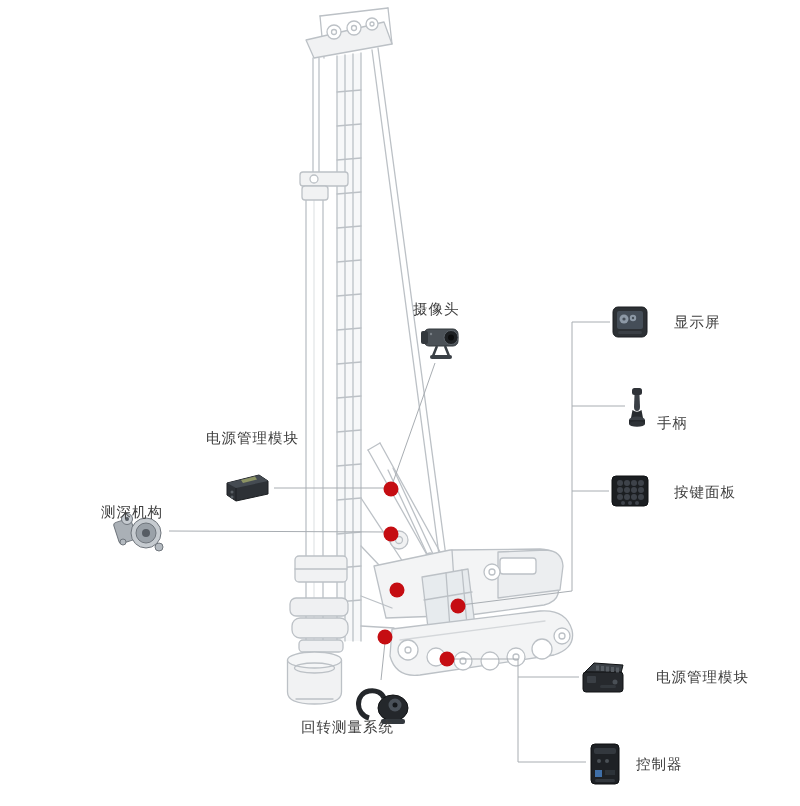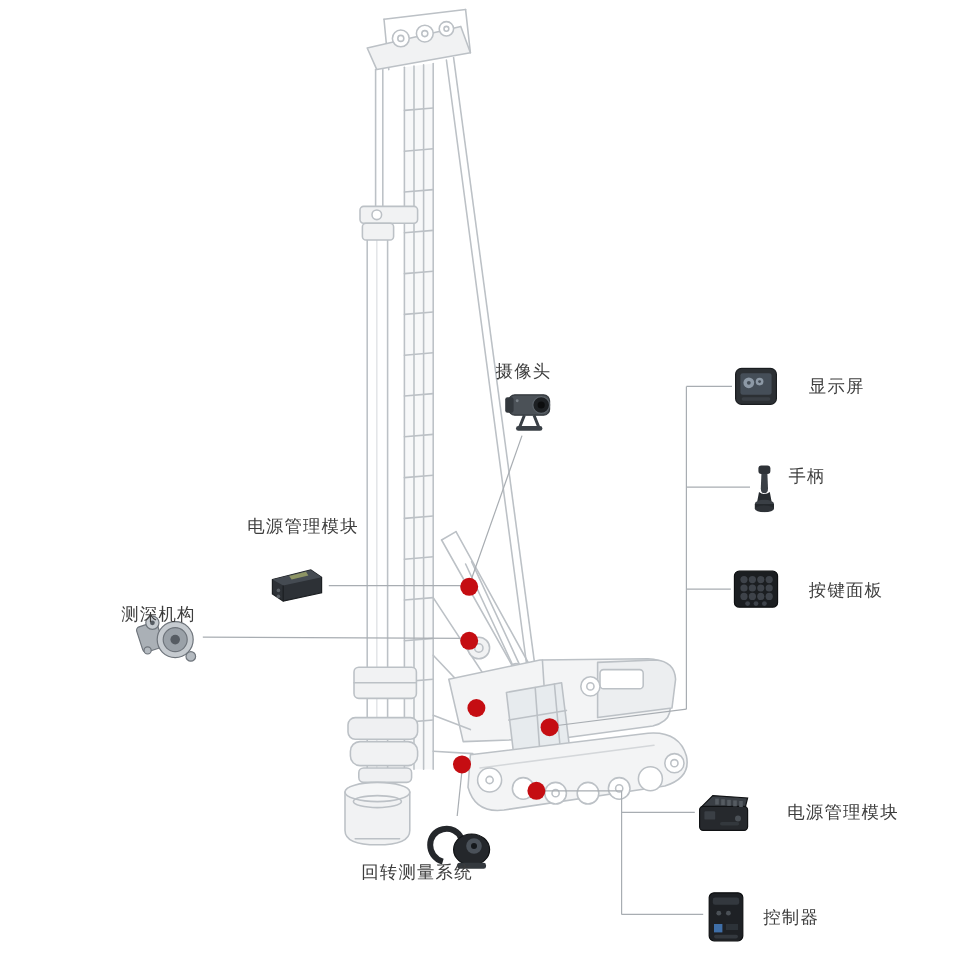--- a/index.html
+++ b/index.html
@@ -206,21 +206,21 @@
   <div class="icon" style="left:627px; top:387px;">
     <svg width="20" height="40" viewBox="0 0 20 40">
       <rect x="5" y="1" width="10" height="7" rx="2.5" fill="#2e3237"></rect>
       <path d="M7.5 8 L7 20 Q7 24 10 24 Q13 24 13 20 L12.5 8 Z" fill="#3a3f45"></path>
       <path d="M5.5 23 q4.5 3.5 9 0 l1.5 8 q-6 3.5 -12 0 z" fill="#272b2f"></path>
       <ellipse cx="10" cy="33" rx="8" ry="3.5" fill="#3a3f45"></ellipse>
       <rect x="2" y="33" width="16" height="4" fill="#24282c"></rect>
       <ellipse cx="10" cy="37" rx="8" ry="2.8" fill="#2e3237"></ellipse>
     </svg>
   </div>
-  <div class="label" style="left:657px; top:388px;">手柄</div>
+  <div class="label" style="left:657px; top:414px;">手柄</div>
 
   <div class="icon" style="left:611px; top:474px;">
     <svg width="38" height="34" viewBox="0 0 38 34">
       <rect x="1" y="2" width="36" height="30" rx="4" fill="#1b1e21" stroke="#0e1012"></rect>
       <g fill="#3e434a">
         <circle cx="9" cy="9" r="3"></circle>
           <circle cx="16" cy="9" r="3"></circle>
           <circle cx="23" cy="9" r="3"></circle>
           <circle cx="30" cy="9" r="3"></circle>
         <circle cx="9" cy="16" r="3"></circle>

